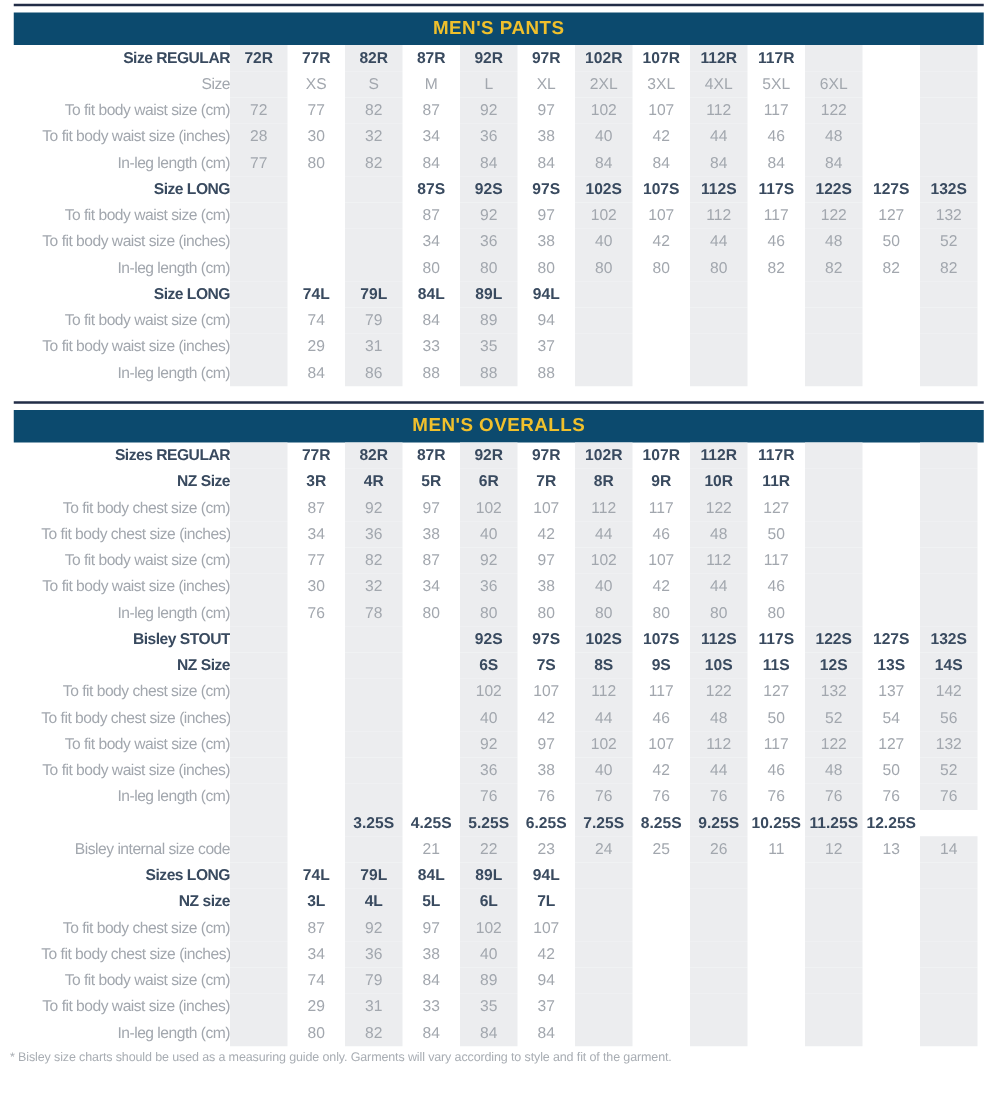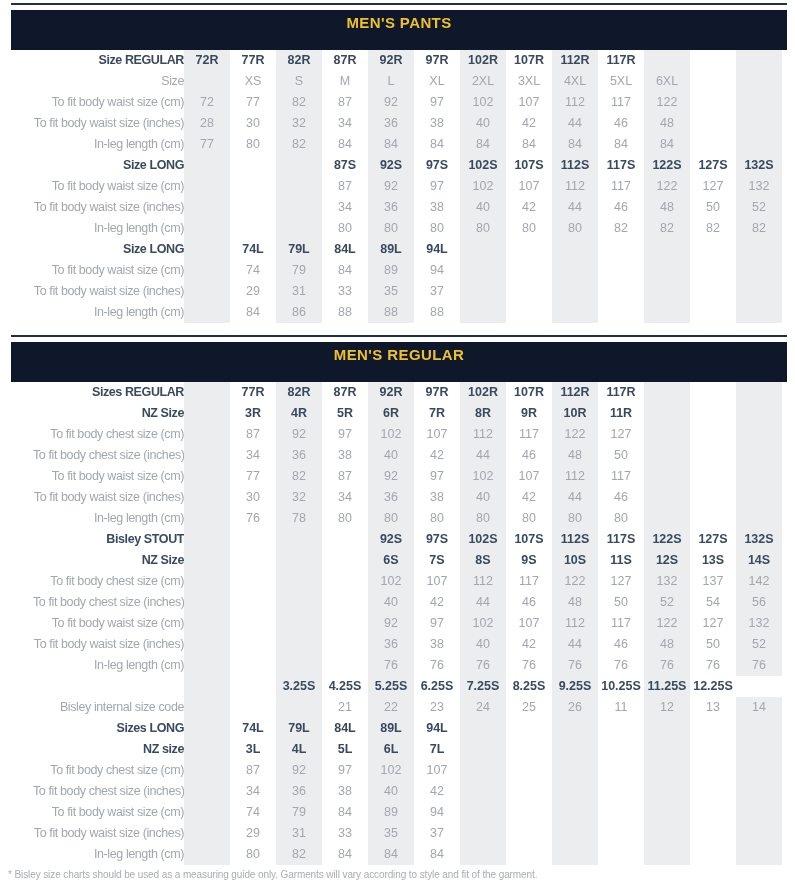--- a/index.html
+++ b/index.html
@@ -10,22 +10,22 @@
     overflow:hidden;
   }
   .sizechart{
     margin:0 8px 0 11px;
     border-top:2px solid #222D47;
     padding-top:5px;
   }
   .sizechart.first{margin-top:3px;}
   .sizechart.second{margin-top:12px;}
   .band{
-    height:40px;line-height:26px;
-    background:#0f172a;color:#F0C02C;
+    height:26px;line-height:26px;
+    background:#0c4a6e;color:#F0C02C;
     text-align:center;font-weight:700;font-size:15px;
     letter-spacing:.4px;
   }
   .grid-row{
     display:grid;
     grid-template-columns:173px repeat(13,46px);
   }
   .cell{
     display:block;height:21px;line-height:21px;
     font-size:12.5px;color:#A2A7AE;white-space:nowrap;
@@ -248,21 +248,21 @@
         <span class="cell val"></span>
         <span class="cell val"></span>
         <span class="cell val"></span>
         <span class="cell val"></span>
         <span class="cell val"></span>
         <span class="cell val"></span>
         <span class="cell val"></span>
       </div>
     </div>
     <div class="sizechart second">
-      <div class="band">MEN'S REGULAR</div>
+      <div class="band">MEN'S OVERALLS</div>
       <div class="grid-row bold">
         <span class="cell lbl">Sizes REGULAR</span>
         <span class="cell val"></span>
         <span class="cell val">77R</span>
         <span class="cell val">82R</span>
         <span class="cell val">87R</span>
         <span class="cell val">92R</span>
         <span class="cell val">97R</span>
         <span class="cell val">102R</span>
         <span class="cell val">107R</span>

